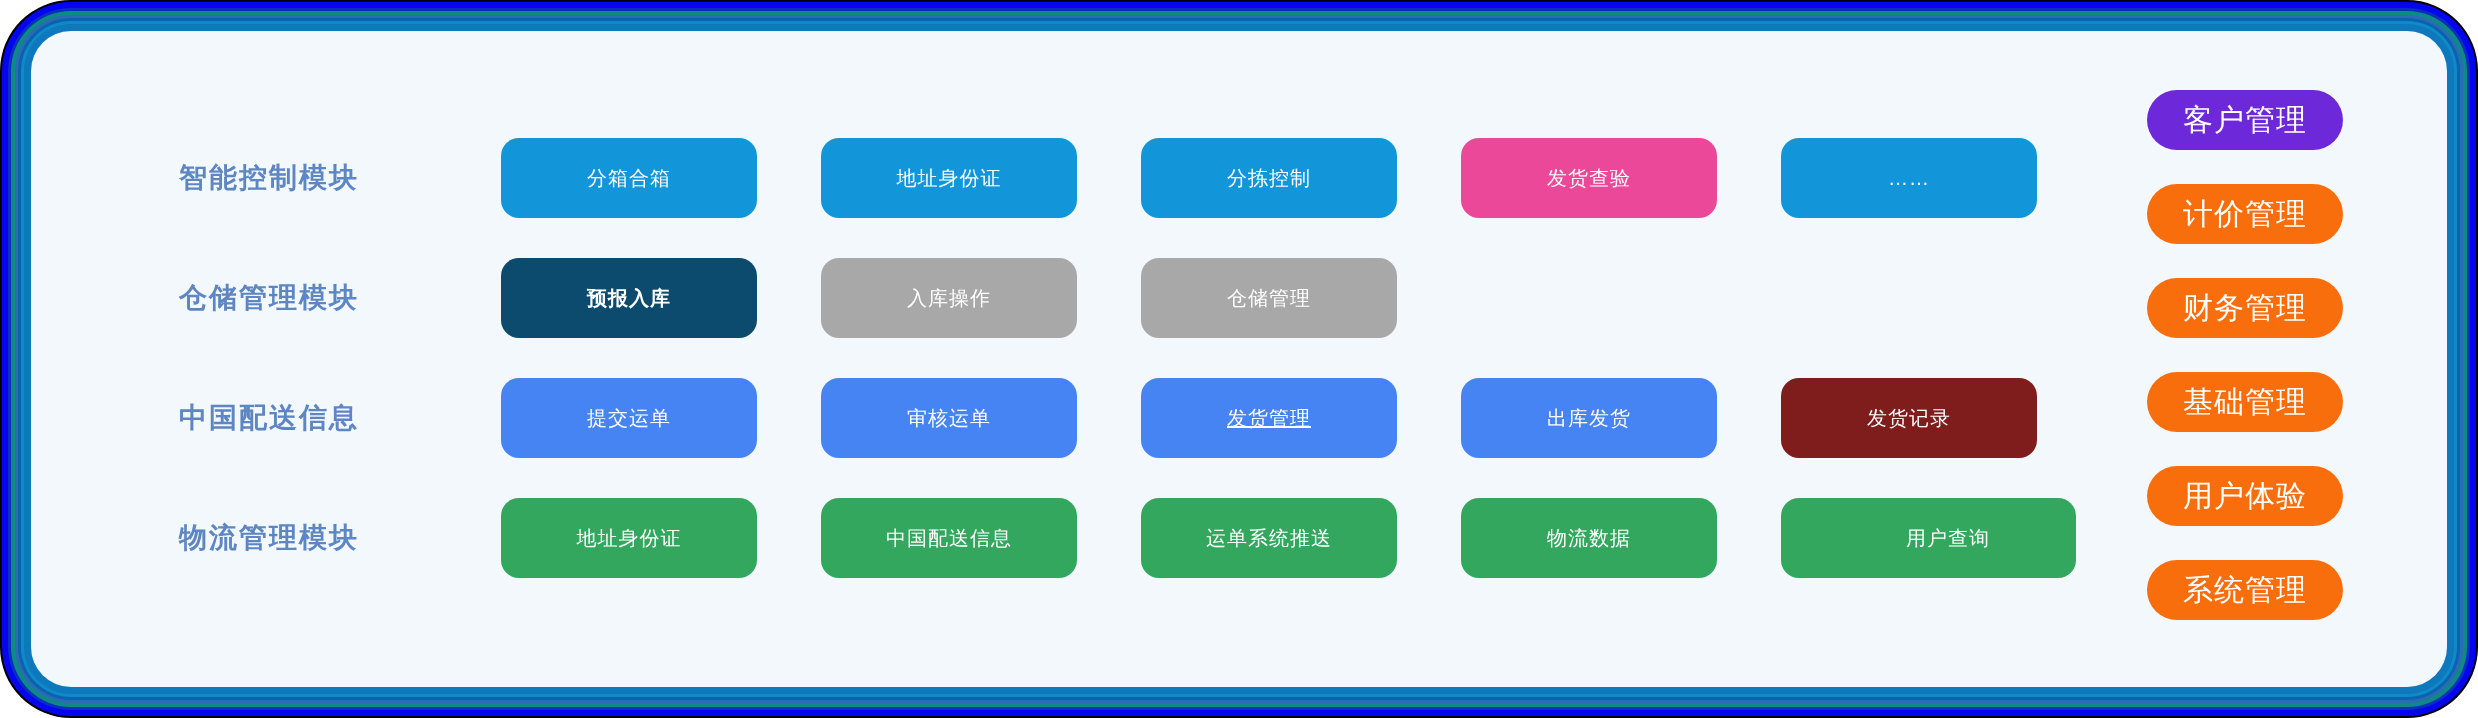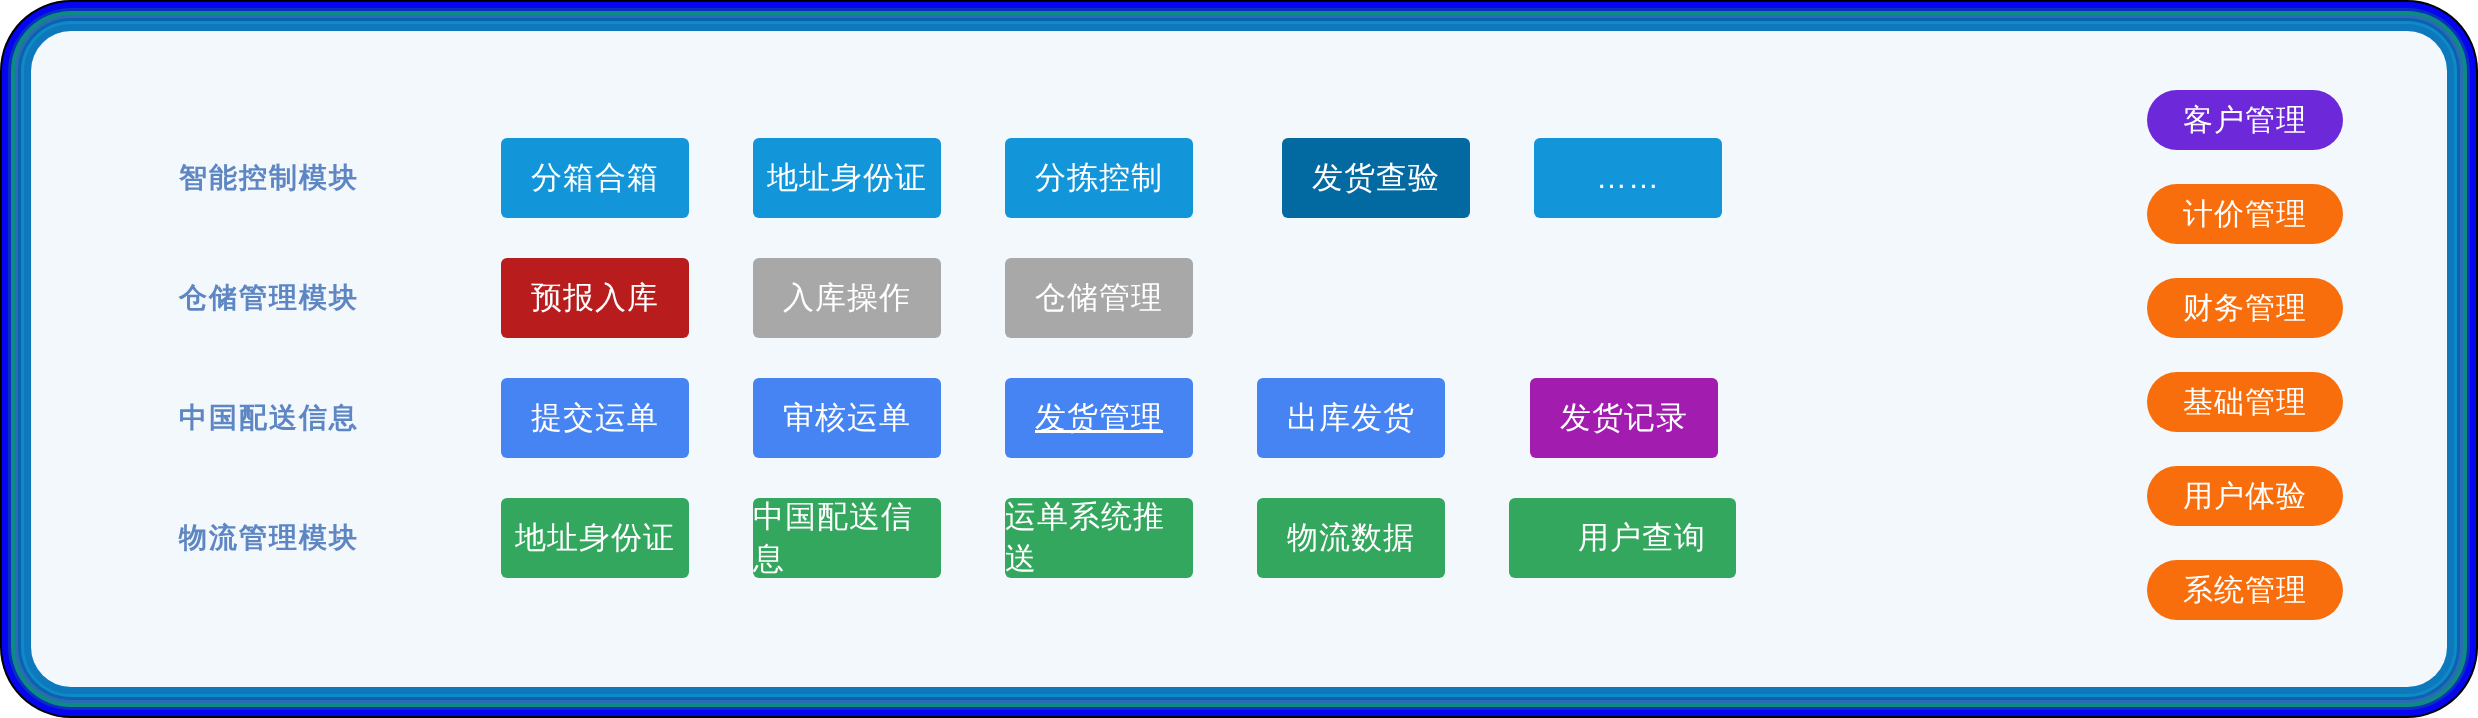--- a/index.html
+++ b/index.html
@@ -48,25 +48,25 @@
     letter-spacing:2px;
     color:#5d86c3;
     font-weight:700;
     flex-shrink:0;
   }
   .btn-group{
     display:flex;
     gap:64px;
   }
   .module-btn{
-    width:188px;
+    width:256px;
     height:80px;
-    border-radius:6px;
+    border-radius:18px;
     color:#ffffff;
-    font-size:31px;
+    font-size:20px;
     letter-spacing:1px;
     display:flex;
     align-items:center;
     justify-content:center;
     cursor:pointer;
     user-select:none;
   }
   .right-area{
     width:300px;
     padding-top:59px;
@@ -95,40 +95,40 @@
 
 <div class="panel">
   <div class="content">
     <div class="left-area">
         <div class="module-row">
           <div class="row-label">智能控制模块</div>
           <div class="btn-group">
             <div class="module-btn" style="background: rgb(18, 150, 217);">分箱合箱</div>
             <div class="module-btn" style="background: rgb(18, 150, 217);">地址身份证</div>
             <div class="module-btn" style="background: rgb(18, 150, 217); text-align: center;">分拣控制</div>
-            <div class="module-btn" style="background: #0369a1; margin-left: 25px;">发货查验</div>
+            <div class="module-btn" style="background: #ec4899;">发货查验</div>
             <div class="module-btn" style="background: rgb(18, 150, 217);">……</div>
           </div>
         </div>
         <div class="module-row">
           <div class="row-label">仓储管理模块</div>
           <div class="btn-group">
-            <div class="module-btn" style="background: #b91c1c;">预报入库</div>
+            <div class="module-btn" style="background: #0c4a6e; font-weight: bold;">预报入库</div>
             <div class="module-btn" style="background: rgb(168, 168, 168);">入库操作</div>
             <div class="module-btn" style="background: rgb(168, 168, 168);">仓储管理</div>
           </div>
         </div>
         <div class="module-row">
           <div class="row-label">中国配送信息</div>
           <div class="btn-group">
             <div class="module-btn" style="background: rgb(69, 132, 242);">提交运单</div>
             <div class="module-btn" style="background: rgb(69, 132, 242);">审核运单</div>
             <div class="module-btn" style="background: rgb(69, 132, 242); text-decoration: underline;">发货管理</div>
             <div class="module-btn" style="background: rgb(69, 132, 242);">出库发货</div>
-            <div class="module-btn" style="background: #a21caf; margin-left: 21px;">发货记录</div>
+            <div class="module-btn" style="background: #7f1d1d;">发货记录</div>
           </div>
         </div>
         <div class="module-row">
           <div class="row-label">物流管理模块</div>
           <div class="btn-group">
             <div class="module-btn" style="background: rgb(51, 167, 93);">地址身份证</div>
             <div class="module-btn" style="background: rgb(51, 167, 93);">中国配送信息</div>
             <div class="module-btn" style="background: rgb(51, 167, 93);">运单系统推送</div>
             <div class="module-btn" style="background: rgb(51, 167, 93);">物流数据</div>
             <div class="module-btn" style="background: rgb(51, 167, 93); padding-left: 39px;">用户查询</div>

